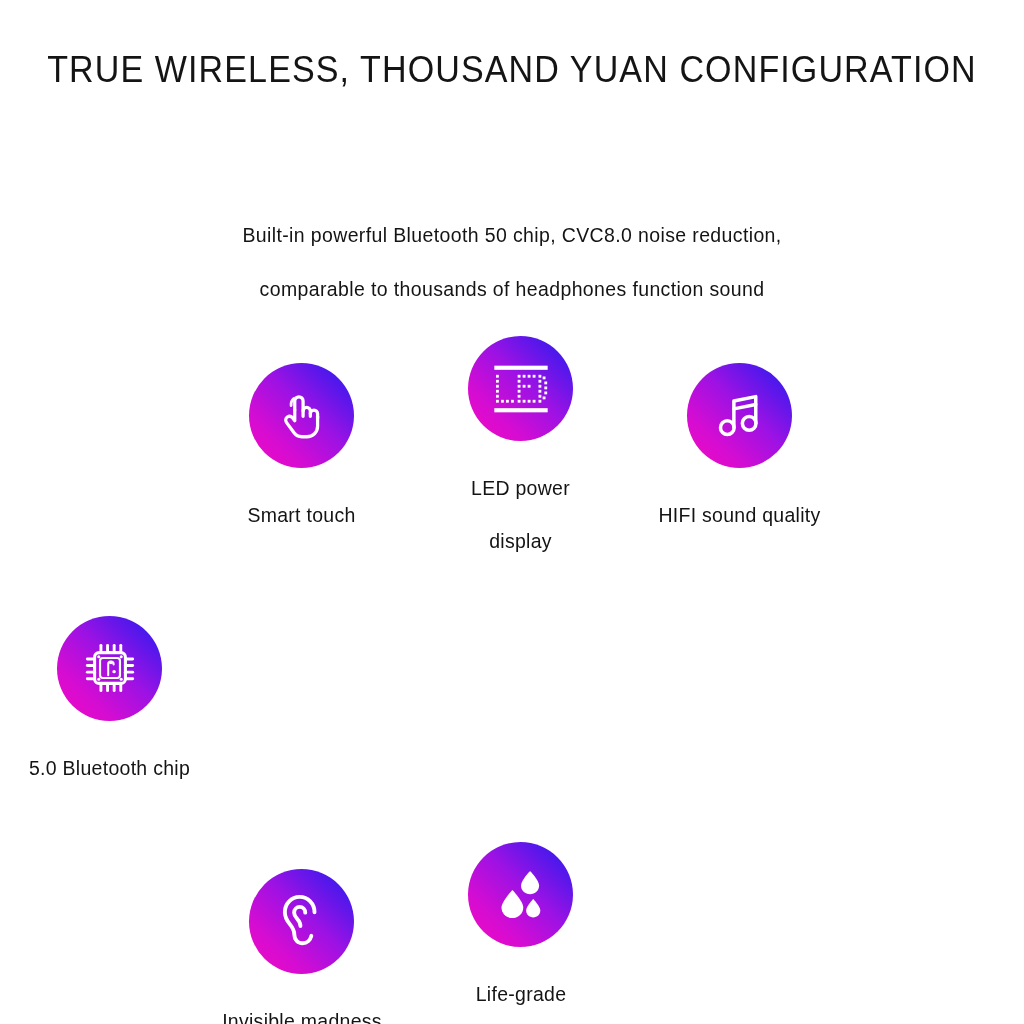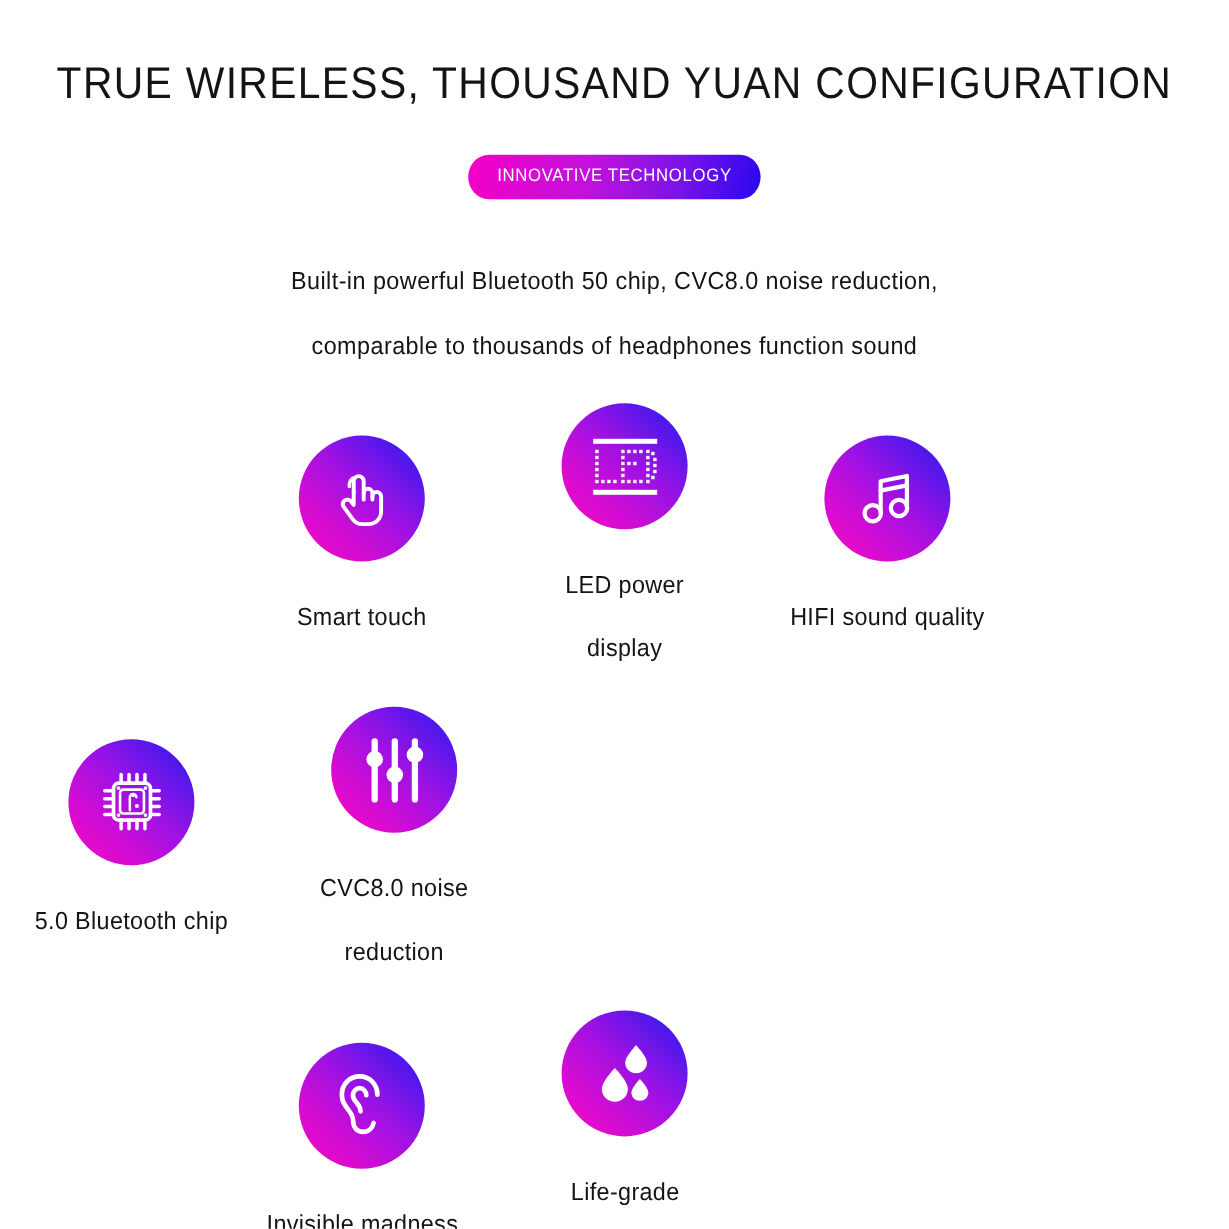--- a/index.html
+++ b/index.html
@@ -132,23 +132,20 @@
   .caption.wide { width: 300px; margin-left: -40px; }
   .caption.wide2 { width: 300px; margin-left: -40px; }
 </style>
 </head>
 <body>
 
 <div class="page">
 
   <div class="title">TRUE WIRELESS,  THOUSAND YUAN CONFIGURATION</div>
 
-  <div class="badge-wrap">
-    <span class="badge">INNOVATIVE TECHNOLOGY</span>
-  </div>
 
   <div class="subtitle">
     <div class="line">Built-in powerful Bluetooth 50 chip,  CVC8.0 noise reduction,</div>
     <div class="line">comparable to thousands of headphones function sound</div>
   </div>
 
   <div class="grid">
 
     <div class="row">
 
@@ -276,40 +273,20 @@
                   <path d="M49 43.9h8"></path>
               </g>
             </svg>
           </span>
         </div>
         <div class="caption">
           <span class="w2">5.0 Bluetooth chip</span>
         </div>
       </div>
 
-      <div class="cell c2">
-        <div class="circle">
-          <span>
-            <svg width="54" height="58" viewBox="0 0 58 62" fill="none">
-              <g stroke="#fff" stroke-width="5.6" stroke-linecap="round">
-                <path d="M11 5v52"></path>
-                  <path d="M29 5v52"></path>
-                  <path d="M47 5v52"></path>
-              </g>
-              <circle cx="11" cy="21" r="7.4" fill="#fff"></circle>
-              <circle cx="29" cy="35" r="7.4" fill="#fff"></circle>
-              <circle cx="47" cy="17" r="7.4" fill="#fff"></circle>
-            </svg>
-          </span>
-        </div>
-        <div class="caption">
-          <span class="w2">CVC8.0 noise</span>
-          <span class="w2">reduction</span>
-        </div>
-      </div>
 
     </div>
 
     <div class="row">
 
       <div class="cell c0">
         <div class="circle">
           <span>
             <svg width="50" height="60" viewBox="0 0 54 64" fill="none">
               <path d="M40.5 22.5c0-9.4-7-16.5-16-16.5S8.5 13.1 8.5 22.5c0 6.6 2.9 9.8 5.7 13.4 2.4 3 4.5 5.6 4.5 10.6 0 5.4 3.6 9.5 8.8 9.5 5.1 0 8.6-3.6 9.6-8" stroke="#fff" stroke-width="4.2" stroke-linecap="round" stroke-linejoin="round" fill="none"></path>

